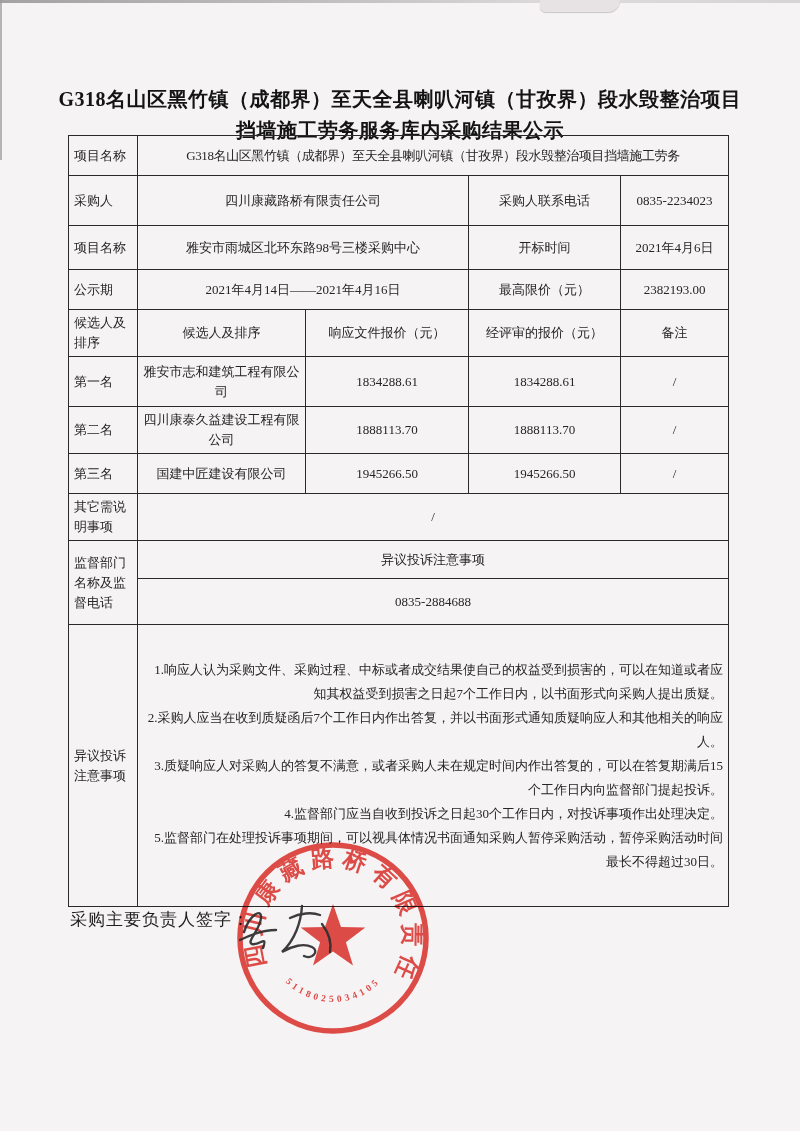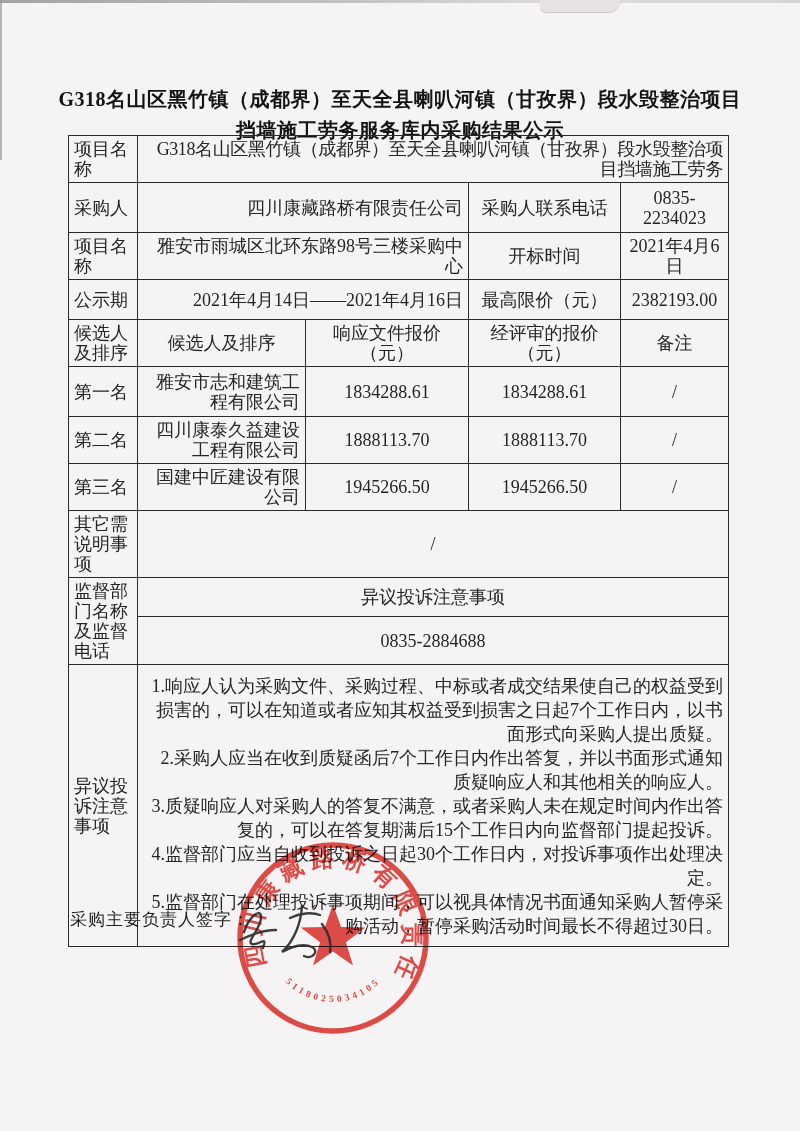--- a/index.html
+++ b/index.html
@@ -27,32 +27,32 @@
     box-shadow:0 1px 1px #c9c5c7;
   }
   .doc-title{
     position:absolute; left:55px; top:76px; width:690px;
     text-align:center; font-size:20px; font-weight:bold; color:#141414;
     line-height:31px; letter-spacing:0.5px;margin-top:8px;
   }
   table.main{
     position:absolute; left:68px; top:135px;
     width:660px; table-layout:fixed;
-    border-collapse:collapse; font-size:18px;
+    border-collapse:collapse; font-size:13px;
   }
   table.main td{
     border:1.6px solid #2b2a2b;
     padding:3px 5px;
     vertical-align:middle;
     line-height:20px;
     color:#252525;
   }
   td.lab{ text-align:left; padding-left:4px; padding-right:2px; }
   td.ctr{ text-align:center; }
-  td.lft{ text-align:right; padding-left:7px; }
+  td.lft{ text-align:center; padding-left:7px; }
   td.obj-cell{ padding:10px 10px 10px 8px; }
   .obj-item{ line-height:24px; text-align:right; }
   .sig-line{
     position:absolute; left:70px; top:908px;
     font-size:17px; color:#1e1e1e; letter-spacing:1px;
   }
   .seal{
     position:absolute; left:233px; top:838px; width:200px; height:200px;
     mix-blend-mode:multiply; opacity:.92;
   }

